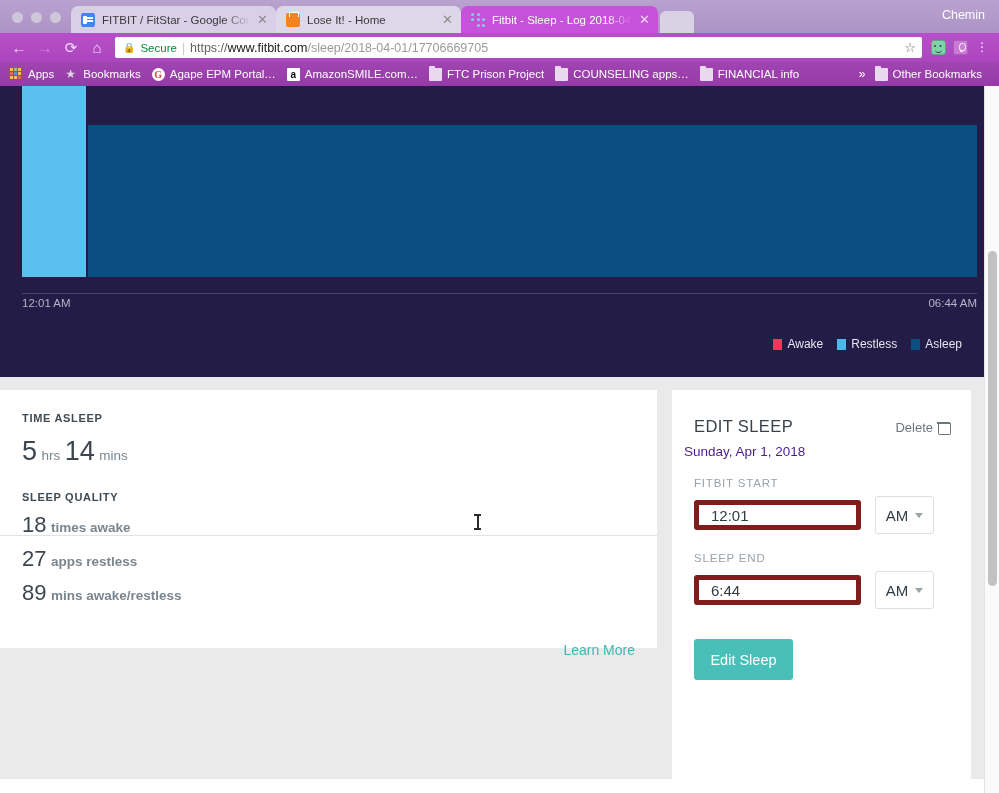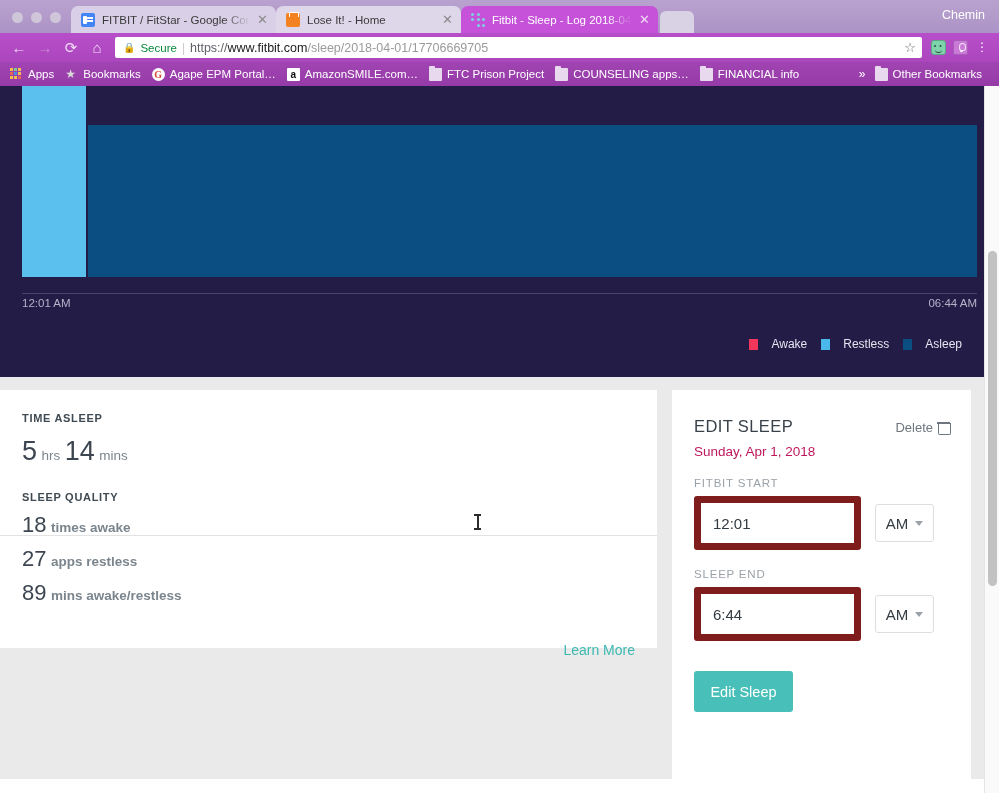--- a/index.html
+++ b/index.html
@@ -184,21 +184,21 @@
   .axis-labels {
     position: absolute; left: 22px; top: 211px; width: 955px;
     display: flex; justify-content: space-between;
     font-size: 11.5px; color: #b6b2c9;
   }
   .legend {
     position: absolute; right: 22px; top: 251px;
     display: flex; align-items: center; gap: 14px;
     font-size: 12px; color: #e6e4ee;
   }
-  .legend .li { display: flex; align-items: center; gap: 13px; }
+  .legend .li { display: flex; align-items: center; gap: 5px; }
   .legend .sw { width: 9px; height: 11px; display: block; }
 
   .gray-bg {
     position: absolute; left: 0; top: 291px; width: 984px; height: 402px;
     background: #eaeaea;
   }
 
   .card {
     position: absolute; background: #ffffff;
   }
@@ -233,27 +233,27 @@
     width: 11px; height: 13px; position: relative; display: inline-block;
   }
   .trash:before {
     content:""; position:absolute; left:0; top:2px; width:11px; height:11px;
     border:1px solid #6d767e; border-top:none; border-radius: 0 0 2px 2px;
   }
   .trash:after {
     content:""; position:absolute; left:-1px; top:1px; width:13px; height:1.5px;
     background:#6d767e;
   }
-  .es-date { padding: 8px 22px 0 22px; font-size: 13.5px; color: #be185d; }
+  .es-date { padding: 8px 22px 0 12px; font-size: 13.5px; color: #4c1d95; }
   .fld-label {
     padding: 18px 22px 0 22px; font-size: 11.5px; letter-spacing: .8px; color: #9aa2a9;
   }
   .fld-row { display: flex; gap: 14px; padding: 7px 22px 0 22px; align-items: center; }
   .txtinput {
-    width: 167px; height: 54px; border: 7px solid #7f1d1d; border-radius: 3px;
+    width: 167px; height: 30px; border: 5px solid #7f1d1d; border-radius: 3px;
     background: #fff; font-size: 15px; color: #333b42;
     padding: 0 12px; display: flex; align-items: center;
   }
   .selbox {
     width: 59px; height: 38px; border: 1px solid #dcdfe1; border-radius: 3px;
     background: #fff; font-size: 15px; color: #333b42;
     display: flex; align-items: center; justify-content: center; gap: 7px;
     position: relative;
   }
   .caret {

